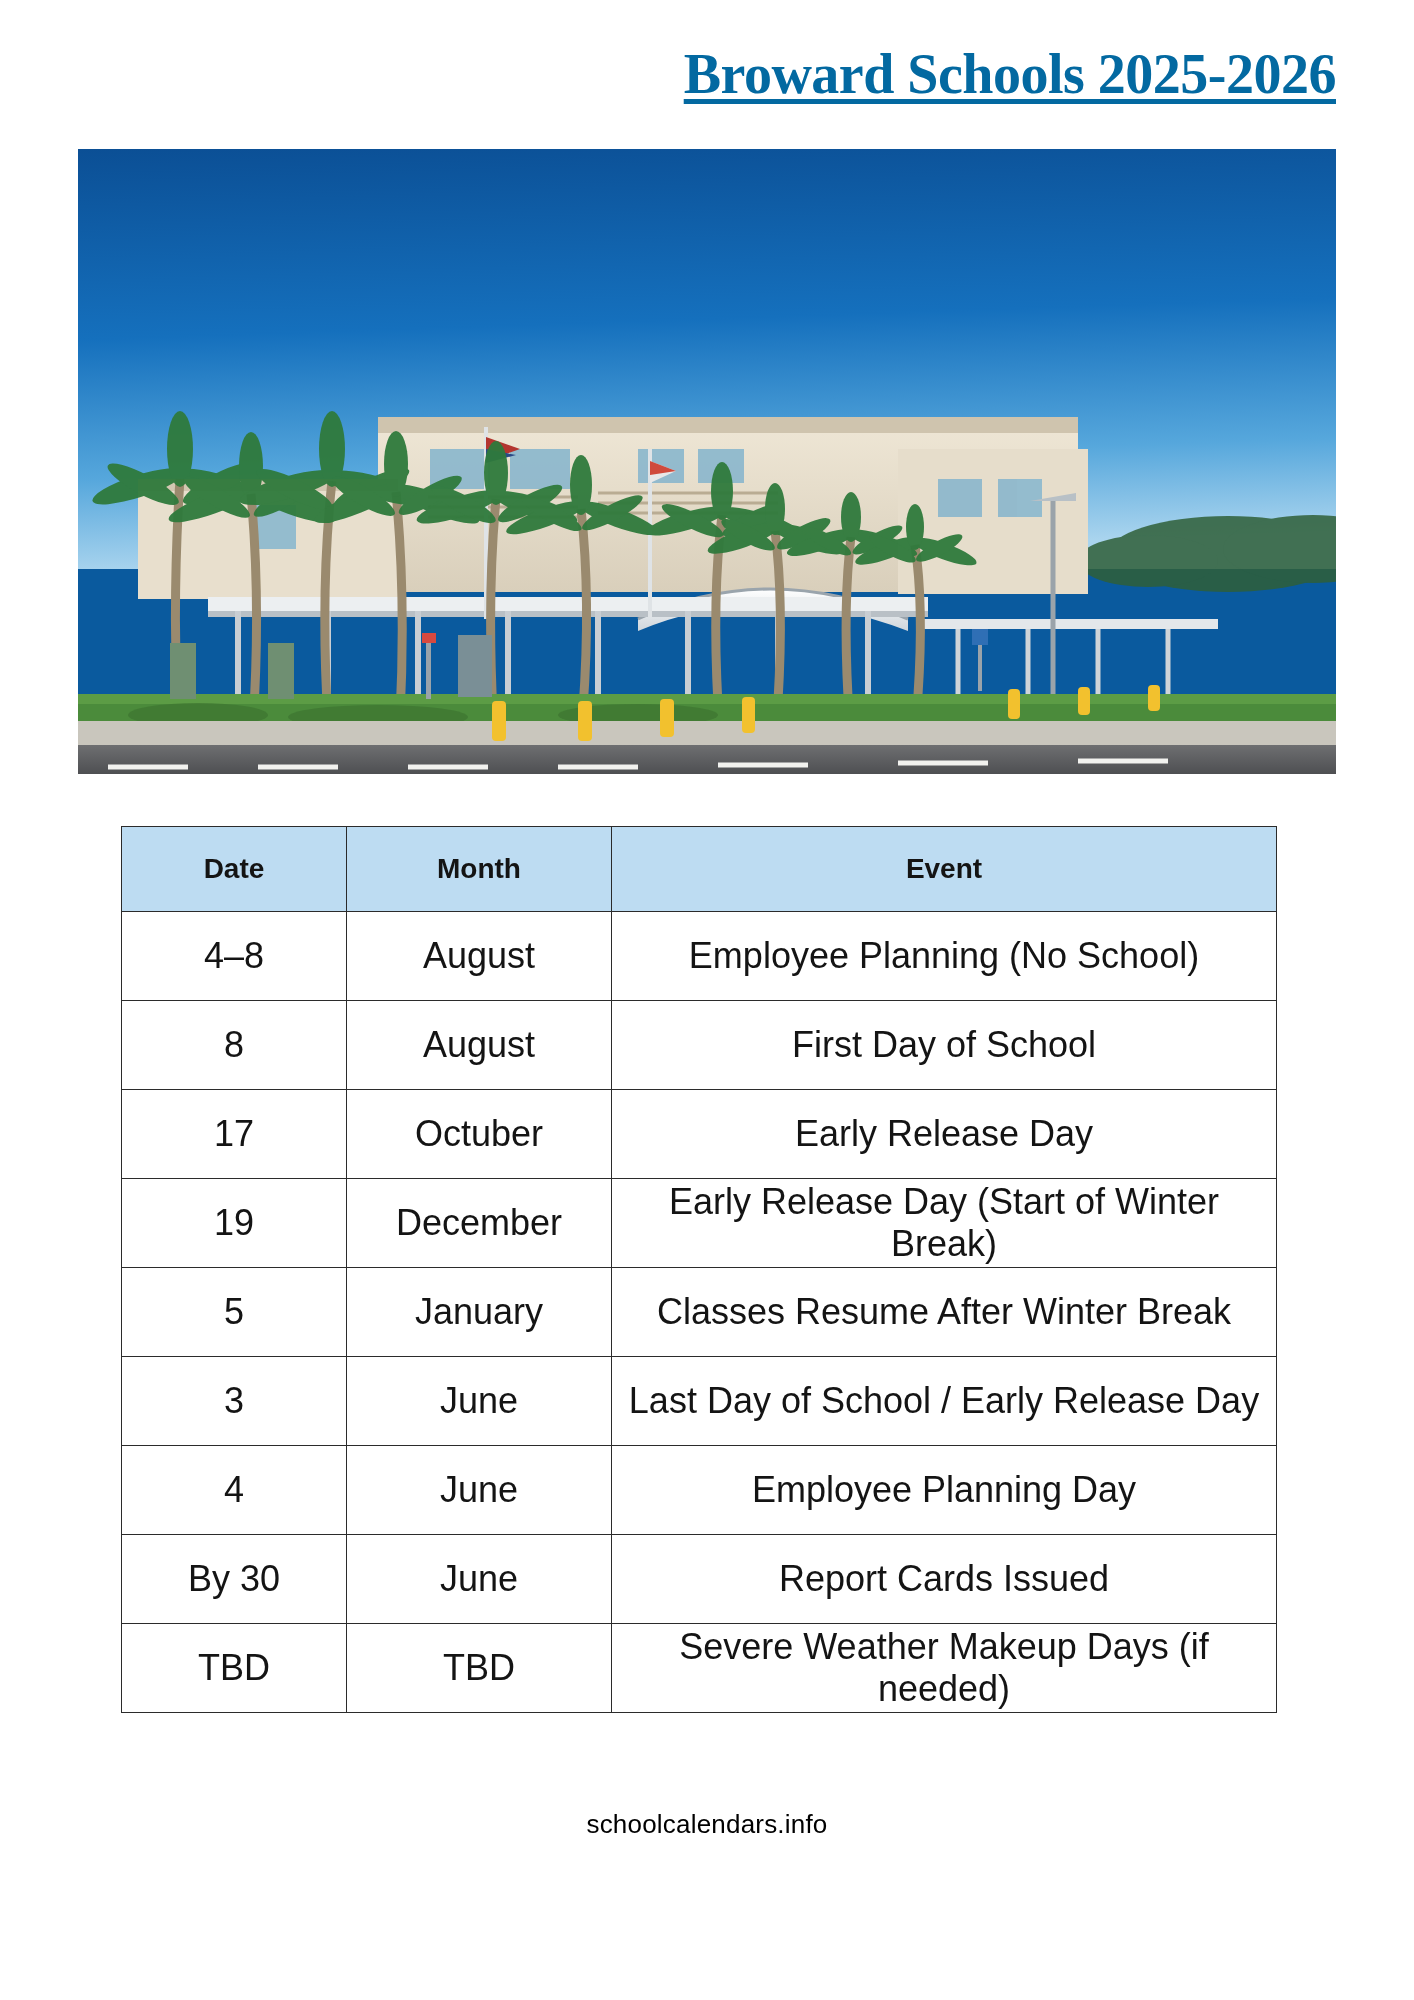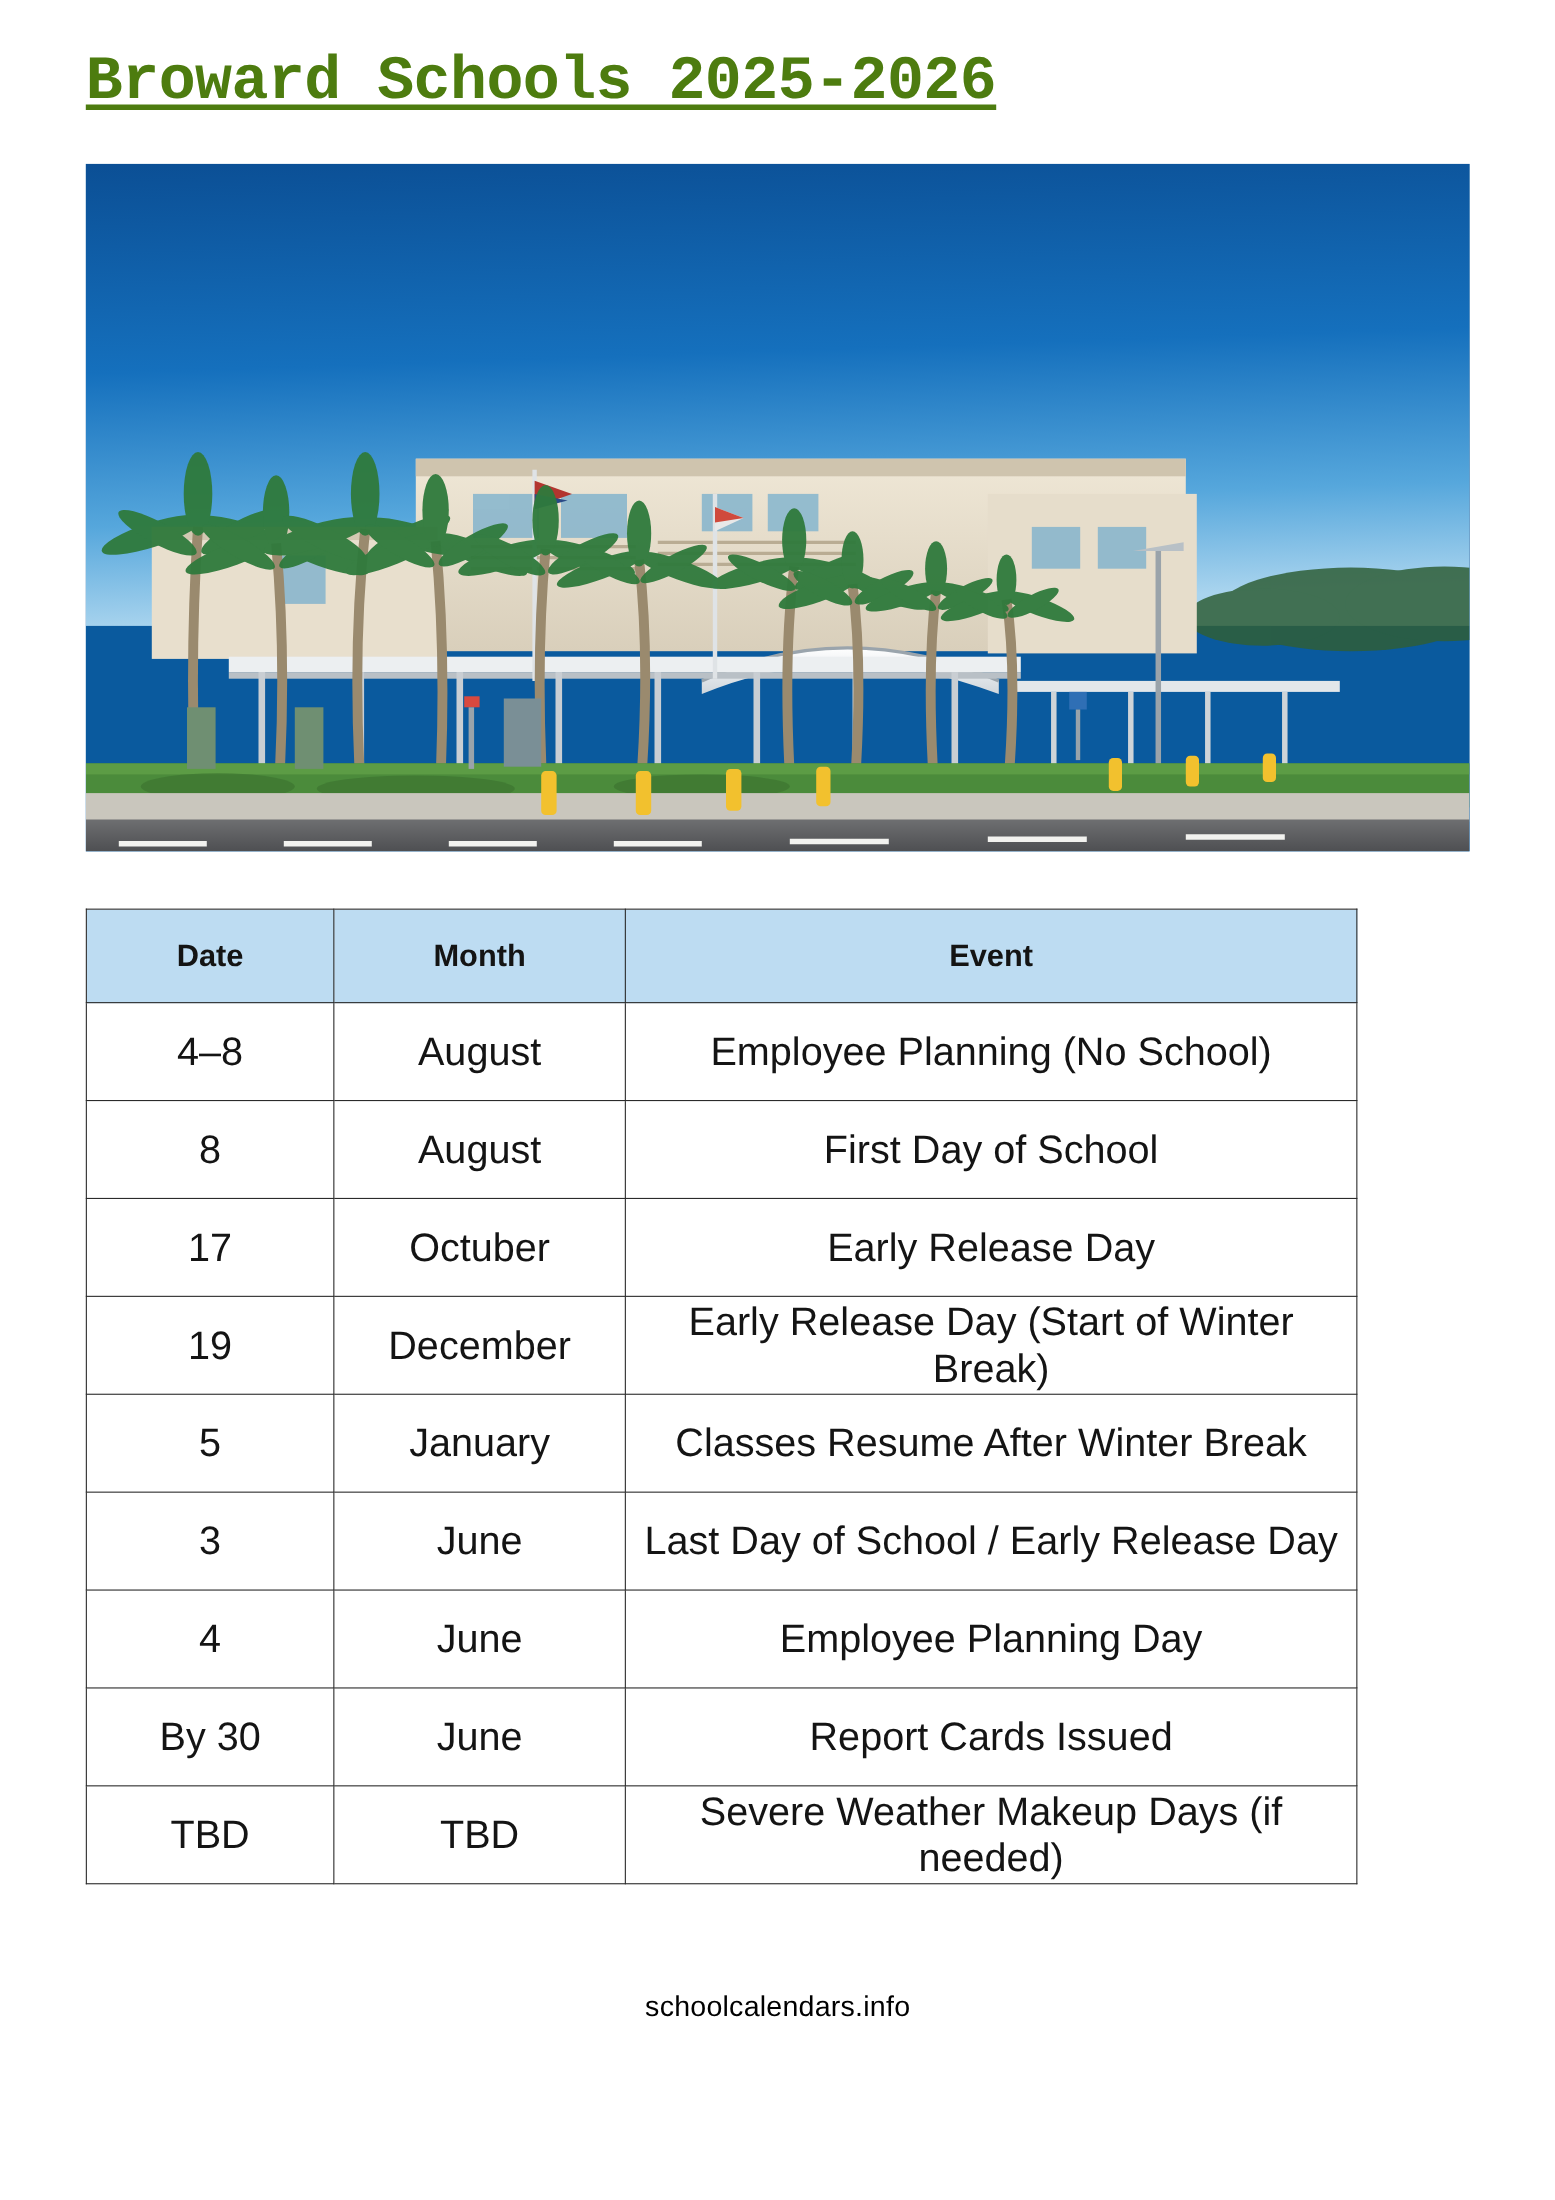--- a/index.html
+++ b/index.html
@@ -17,45 +17,46 @@
   .page {
     position: relative;
     width: 1414px;
     height: 2000px;
     box-sizing: border-box;
     padding: 0 78px;
   }
   .title {
     margin: 0;
     padding-top: 42px;
-    text-align: left;
-    font-family: Liberation Mono, monospace;
+    text-align: right;
+    font-family: Liberation Serif, serif;
     font-size: 56px;
     font-weight: 700;
     letter-spacing: -0.5px;
     text-decoration: underline;
     text-underline-offset: 6px;
     text-decoration-thickness: 5px;
-    color: #4d7c0f;
+    color: #0369a1;
   }
   .hero {
     position: relative;
     margin: 43px 0 0 0;
     width: 1258px;
     height: 625px;
     overflow: hidden;
     background: #0a5a9e;
   }
   .hero svg { display: block; width: 100%; height: 100%; }
 
   table.cal {
     width: 1156px;
     border-collapse: collapse;
     margin-top: 52px;
     table-layout: fixed;
+    margin-left: 43px;
   }
   table.cal th, table.cal td {
     border: 1.5px solid #2b2b2b;
     text-align: center;
     vertical-align: middle;
     font-size: 36px;
     color: #141414;
     font-weight: 400;
     padding: 0;
     height: 88px;

